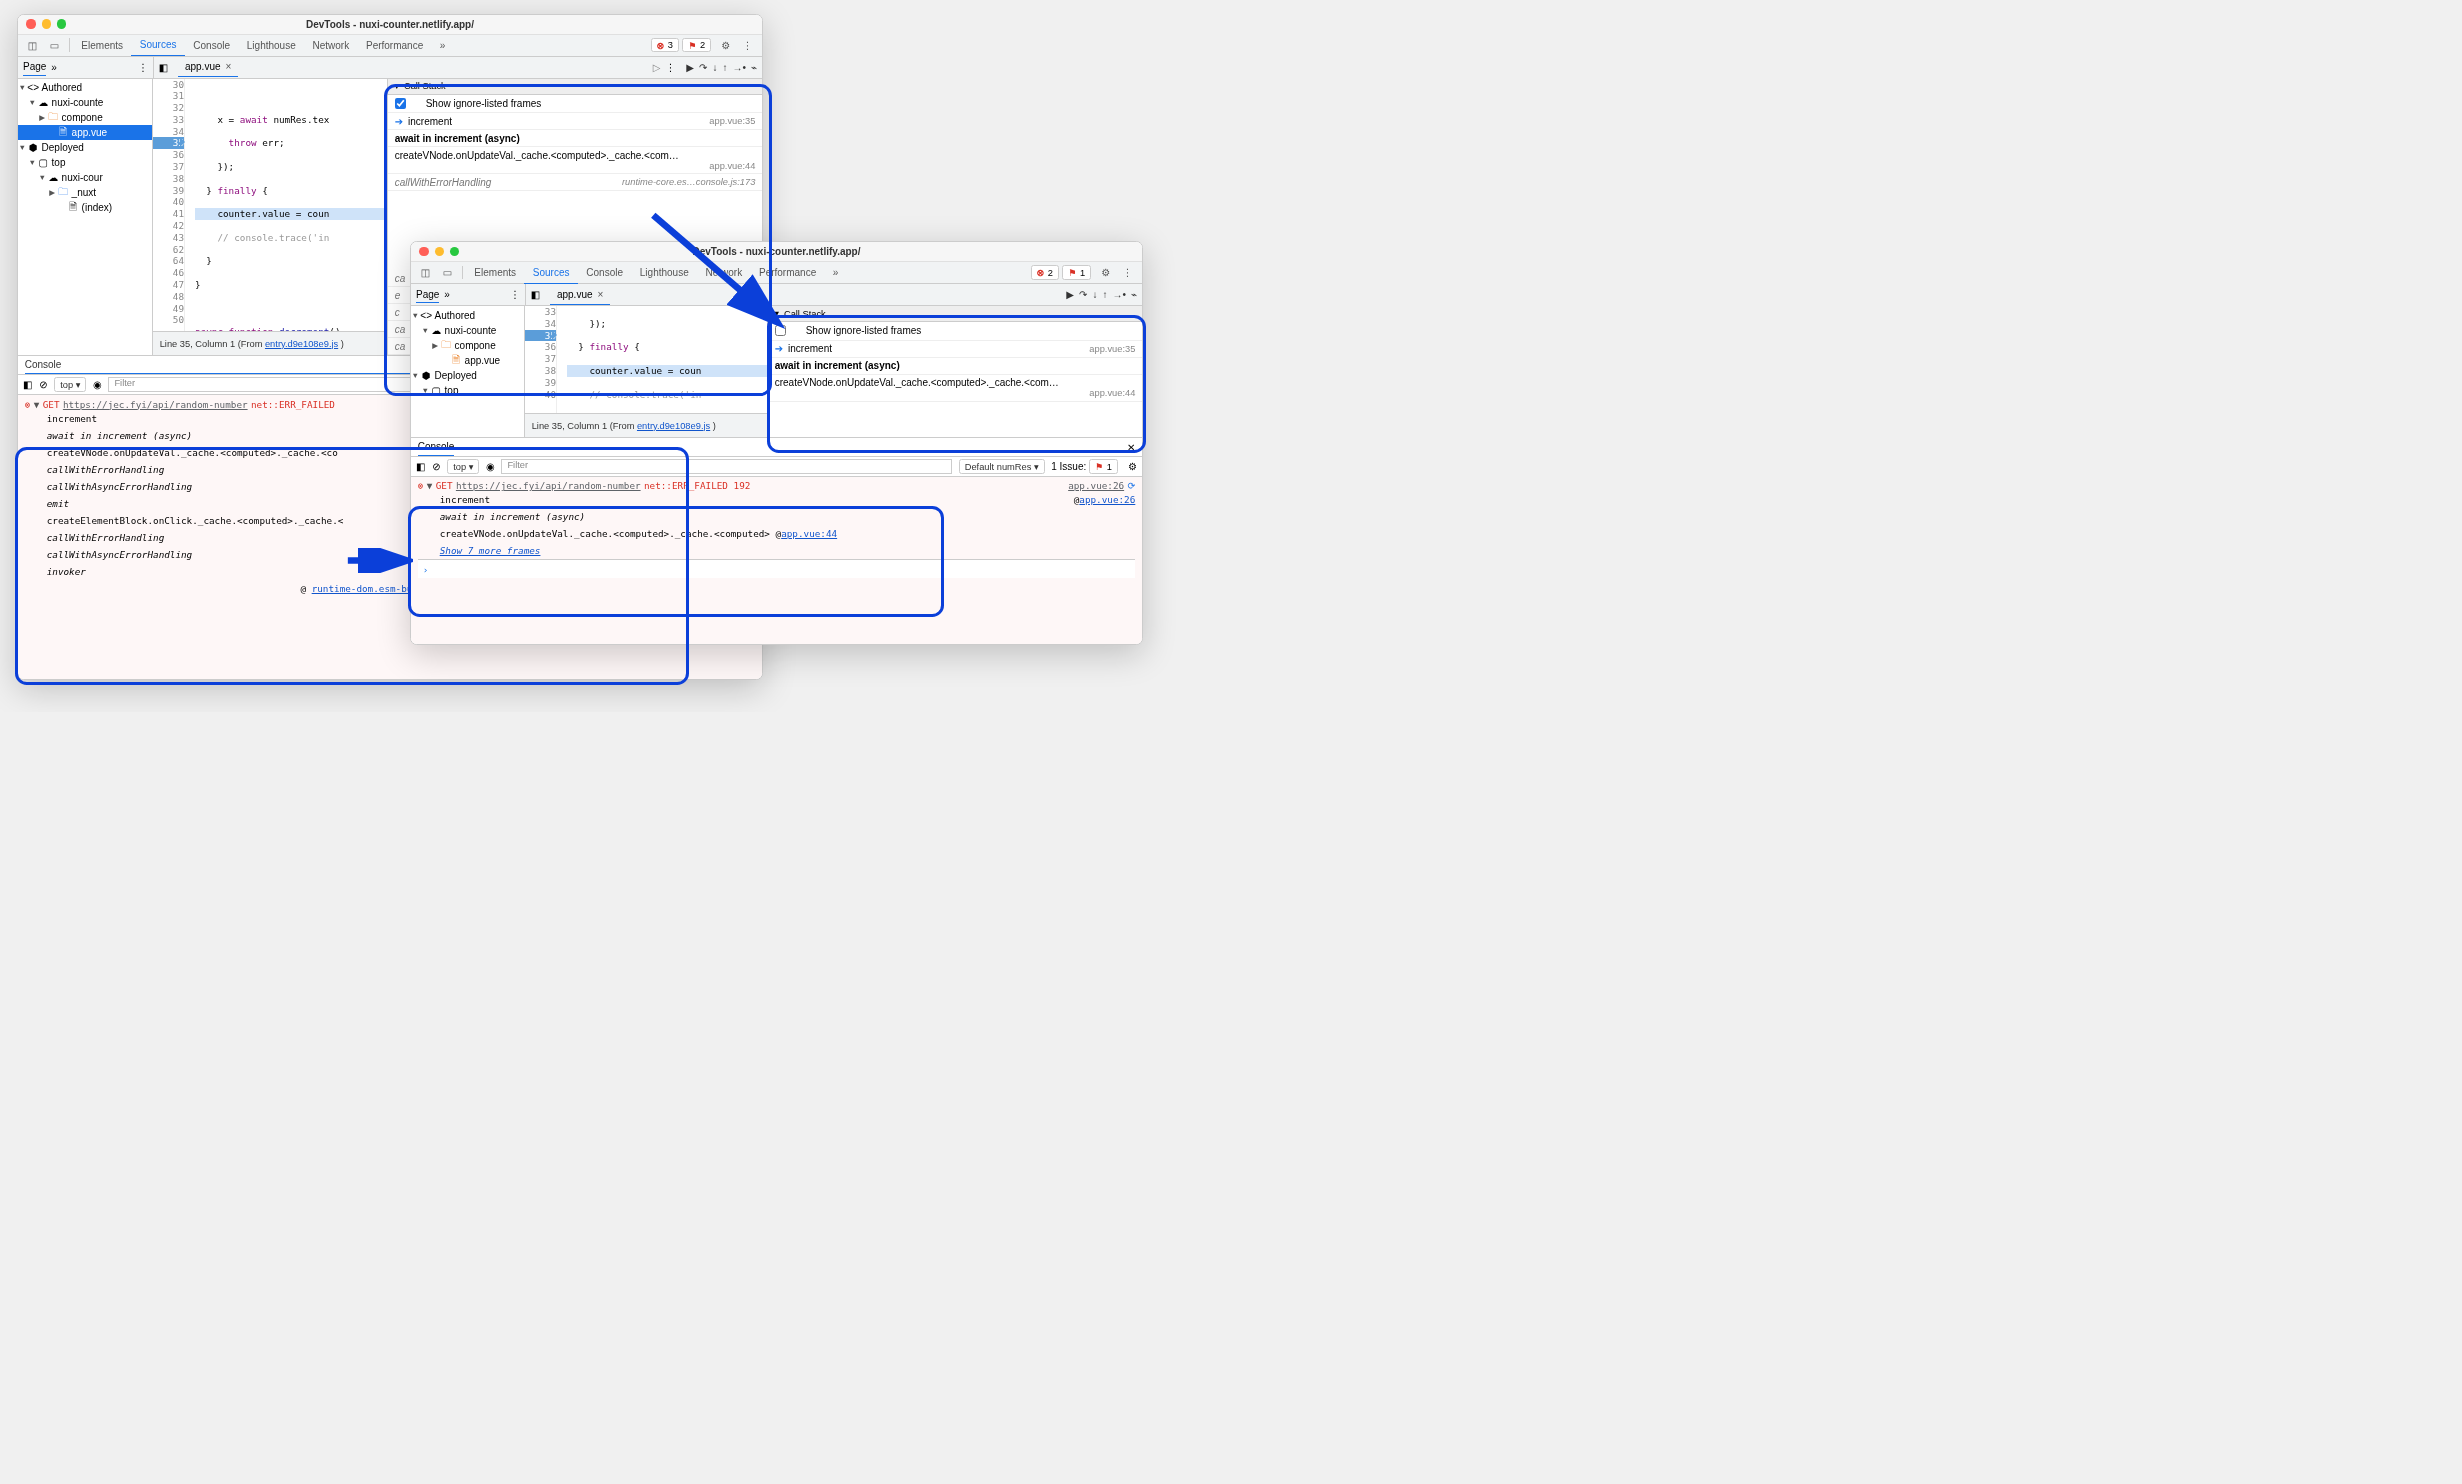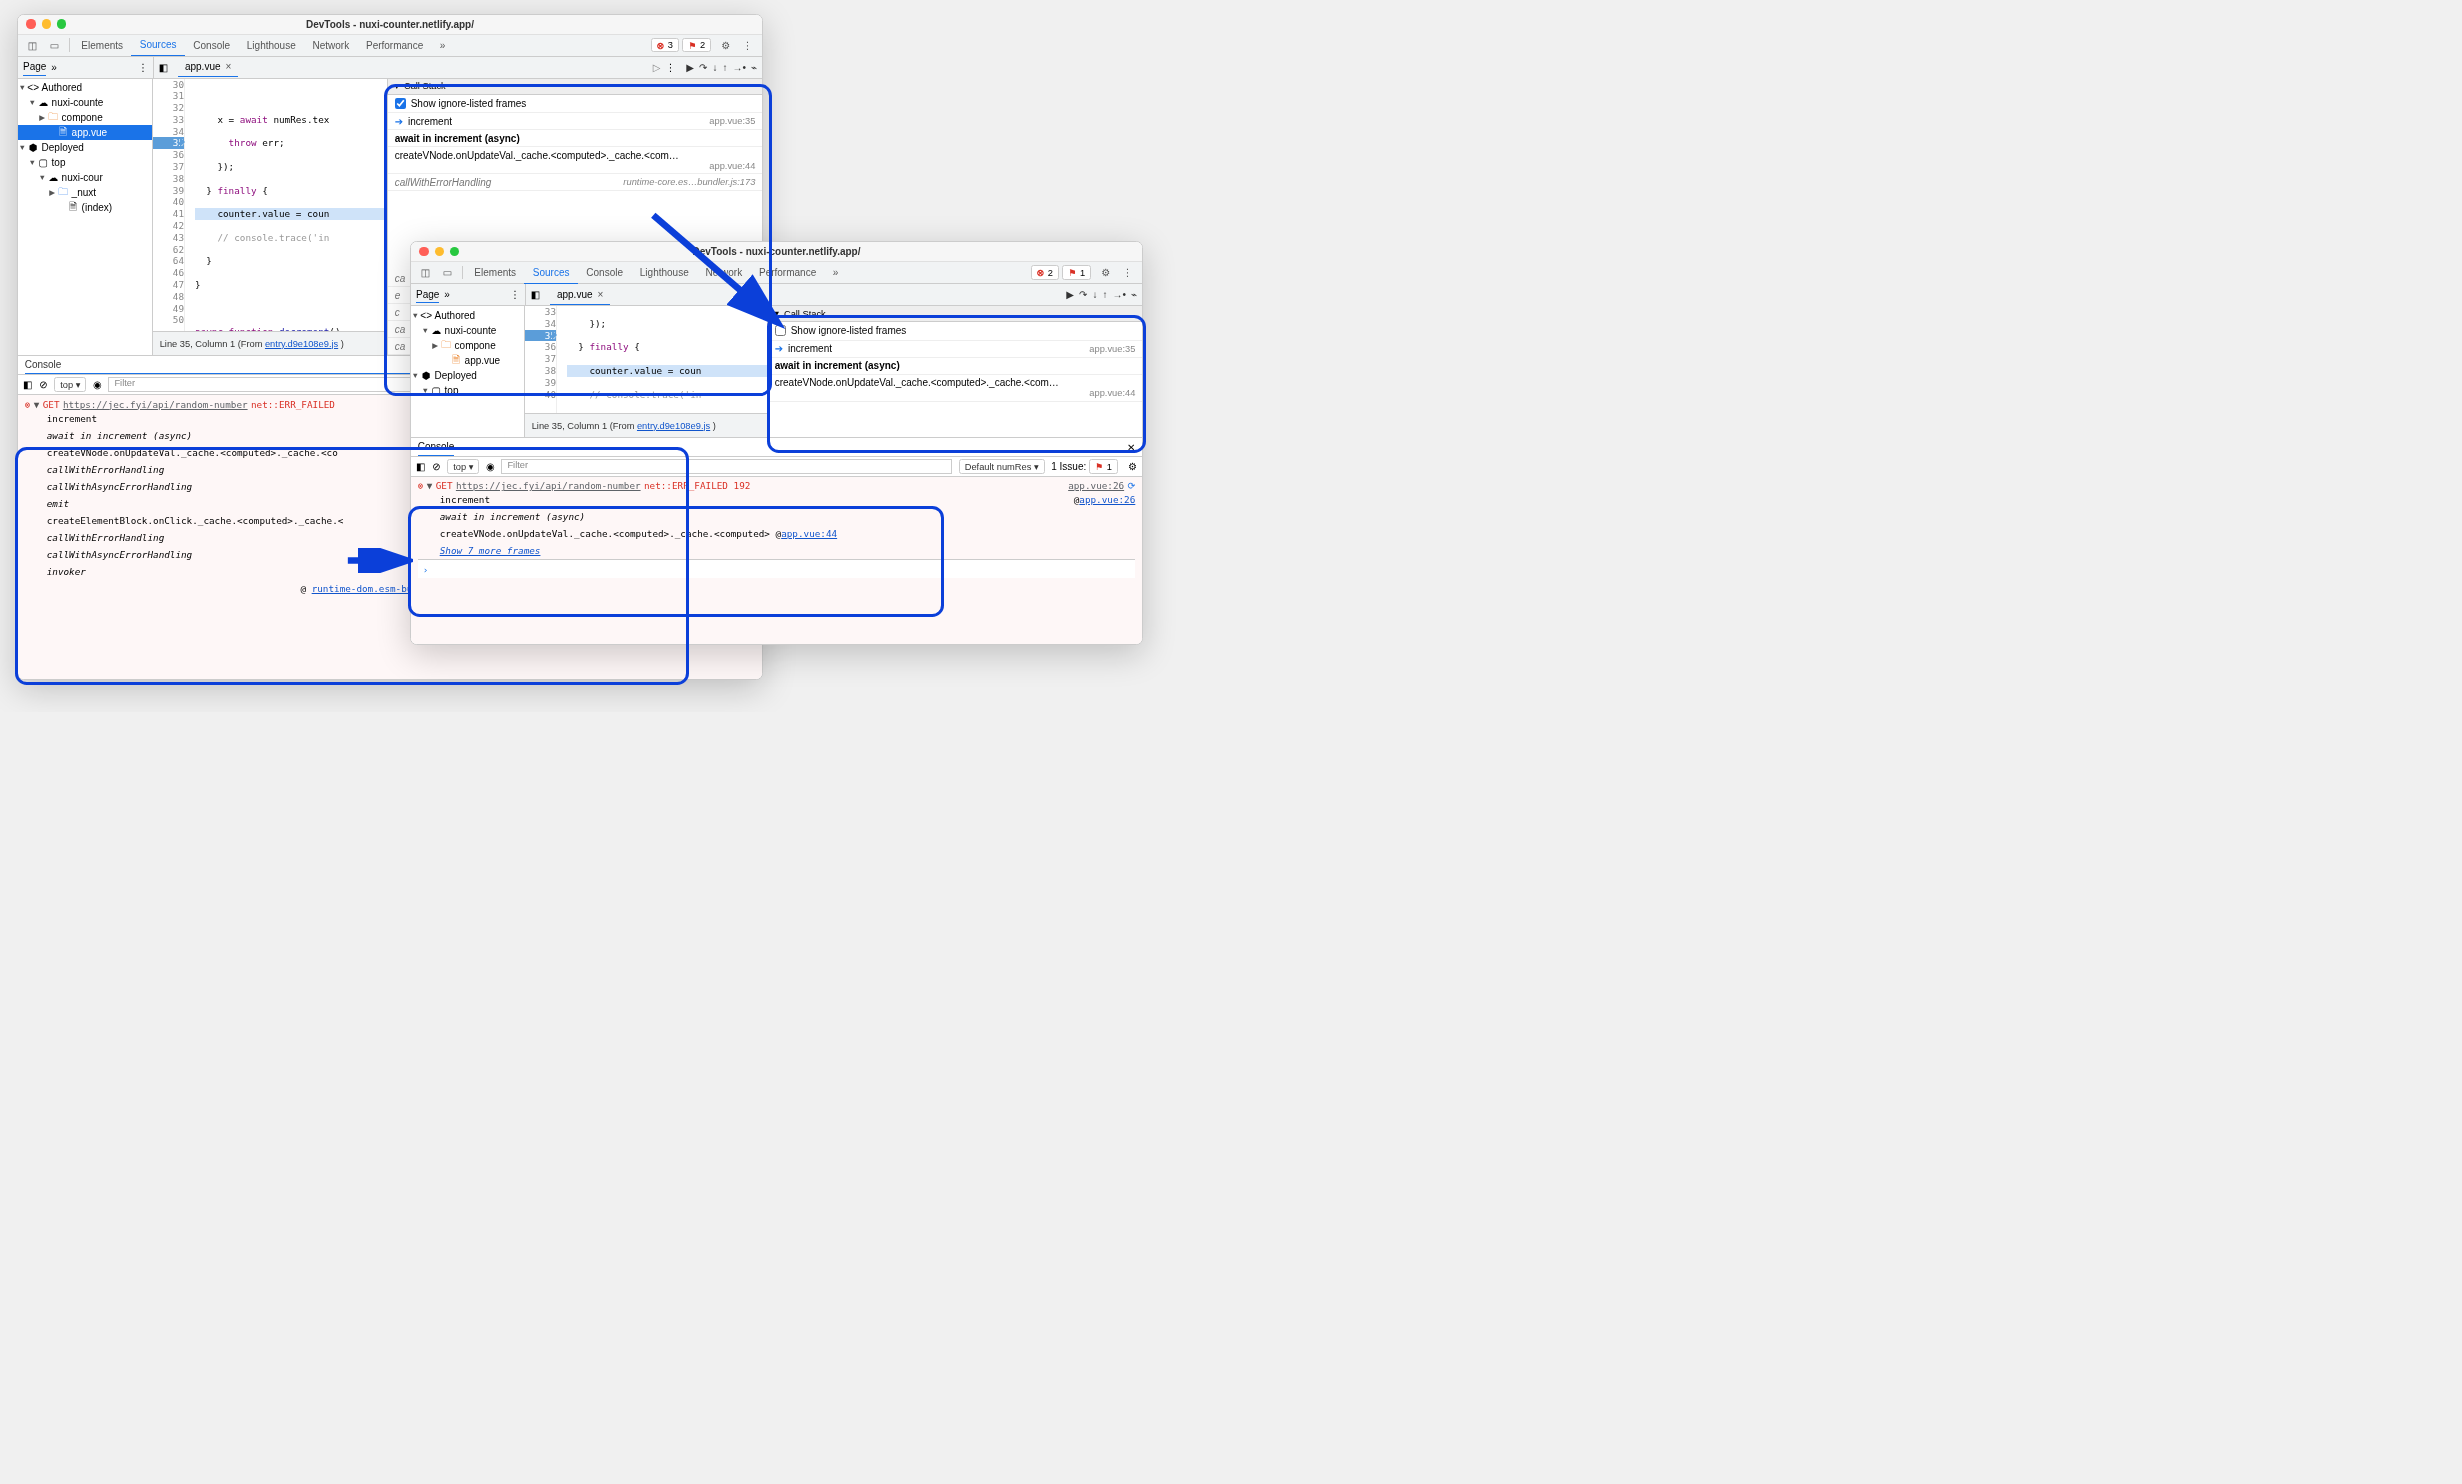--- a/index.html
+++ b/index.html
@@ -118,21 +118,21 @@
 
 
 .cs-head { background: #eee; border-bottom: 0.8px solid #ccc; padding: 2.5px 5px; font-size: 9.3px; display: flex; align-items: center; gap: 3.4px; }
 .cs-head .tw { font-size: 7.6px; }
 .cs-body { font-size: 10px; }
 .cs-row { display: flex; padding: 2.5px 6.7px; border-bottom: 0.8px solid #eee; align-items: center; }
 .cs-row .loc { margin-left: auto; color: #888; font-size: 9.3px; }
 .cs-row.bold { font-weight: 600; }
 .cs-row.italic { font-style: italic; color: #777; }
 .cs-row .arrow { color: #1a73e8; margin-right: 5px; }
-.cs-check { display: flex; align-items: center; gap: 5px; padding: 3.4px 6.7px; border-bottom: 0.8px solid #eee; }
+.cs-check { display: flex; align-items: center; gap: 20px; padding: 3.4px 6.7px; border-bottom: 0.8px solid #eee; }
 input[type=checkbox] { width: 11px; height: 11px; accent-color: #1a73e8; }
 
 
 .console-head { height: 20px; border-top: 0.8px solid #ccc; border-bottom: 0.8px solid #ccc; display: flex; align-items: center; padding: 0 6.7px; }
 .console-head .label { color: #333; flex: 1; }
 .console-head .tab-u { border-bottom: 1.7px solid #1a73e8; padding: 2.5px 0; }
 .console-tools { height: 20px; border-bottom: 0.8px solid #ccc; display: flex; align-items: center; gap: 6.7px; padding: 0 5px; }
 .console-tools .filter-input { border: 0.8px solid #ccc; height: 15px; padding: 0 5px; font-size: 9.3px; color: #888; }
 .console-log { background: #fef7f7; padding: 3.4px 6.7px; font-size: 9.3px; }
 .console-log .err-line { color: #d93025; display: flex; align-items: baseline; gap: 3.4px; }
@@ -343,21 +343,21 @@
           </div>
         <div class="cs-row bold">
             <span>await in increment (async)</span>
           </div>
         <div class="cs-row" style="flex-direction:column; align-items:stretch;">
           <span>createVNode.onUpdateVal._cache.&lt;computed&gt;._cache.&lt;com…</span>
           <span class="loc" style="margin-left:auto">app.vue:44</span>
         </div>
         <div class="cs-row italic">
             <span>callWithErrorHandling</span>
-            <span class="loc">runtime-core.es…bundler.js:173</span>
+            <span class="loc">runtime-core.es…console.js:173</span>
           </div>
       </div>
       <div style="flex:1"></div>
       <div style="display:flex; flex-direction:column;">
         <div class="cs-row italic lrtag">ca</div>
         <div class="cs-row italic lrtag">e</div>
         <div class="cs-row italic lrtag">c</div>
         <div class="cs-row italic lrtag">ca</div>
         <div class="cs-row italic lrtag">ca</div>
       </div>

